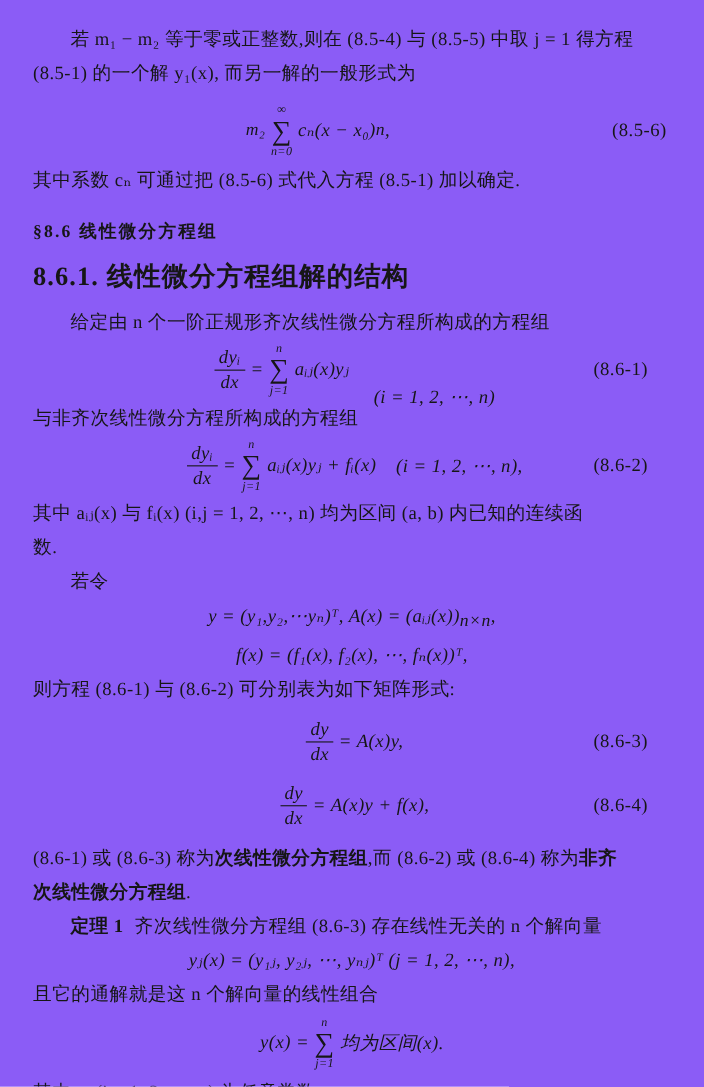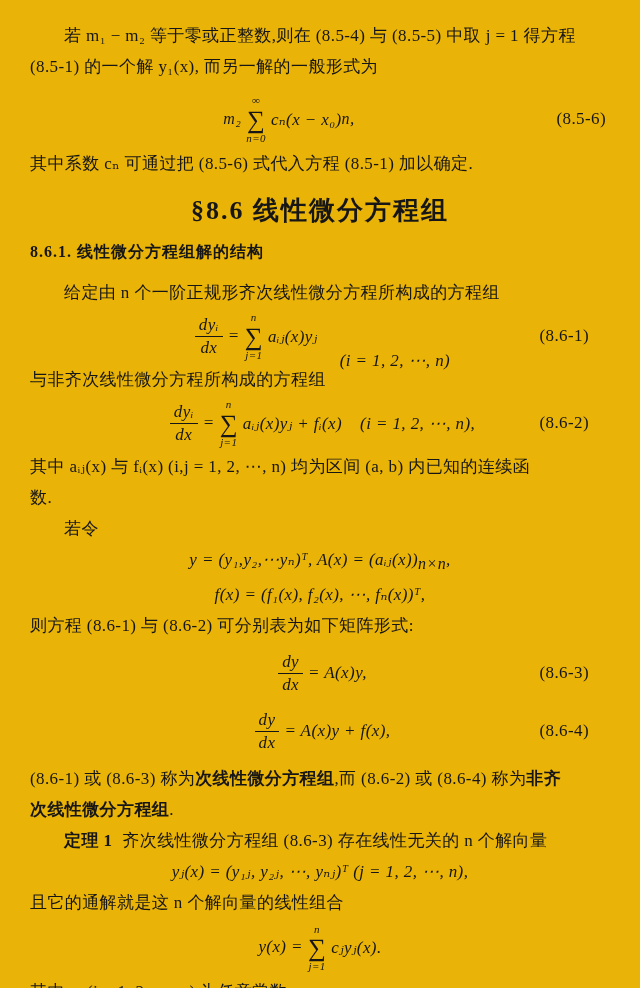--- a/index.html
+++ b/index.html
@@ -1,33 +1,33 @@
 <!DOCTYPE html>
 <html><head>
 <meta charset="utf-8">
 <style>
   html,body{margin:0;padding:0;}
   .page{
     width:640px;height:988px;box-sizing:border-box;
-    background:#eab308;color:#161616;overflow:hidden;
+    background:#8b5cf6;color:#161616;overflow:hidden;
     padding:20px 30px 0 30px;
     font-family:"Liberation Serif","DejaVu Serif",serif;
     font-size:17px;letter-spacing:0.4px;
   }
   .ln{line-height:31px;}
   .indent{text-indent:34px;}
   .bold{font-weight:bold;}
   .m{font-style:italic;}
   .center{text-align:center;}
   .sect-title{
-    text-align:center;font-size:26px;font-weight:bold;
+    font-size:16px;font-weight:bold;
     margin-top:14px;line-height:36px;letter-spacing:2px;
   }
   .subsect{
-    font-size:16px;font-weight:bold;line-height:34px;margin-top:6px;
+    font-size:24px;font-weight:bold;line-height:34px;margin-top:6px;
     letter-spacing:1px;
   }
   .eqrow{
     position:relative;display:flex;justify-content:center;
     align-items:center;
   }
   .eqrow .tag{
     position:absolute;right:21px;top:50%;transform:translateY(-50%);
     font-style:normal;
   }
@@ -142,18 +142,18 @@
   <div class="ln center"><span class="m">yⱼ(x) = (y₁ⱼ, y₂ⱼ, ⋯, yₙⱼ)ᵀ (j = 1, 2, ⋯, n),</span></div>
   <div class="ln"><span>且它的通解就是这 n 个解向量的线性组合</span></div>
 
   <div class="eqrow" style="height:58px;">
     <span class="m">y(x) =</span>
     <span class="sum">
       <span class="lim">n</span>
       <span class="sig">∑</span>
       <span class="lim">j=1</span>
     </span>
-    <span class="m">cⱼyⱼ(x).</span>
+    <span class="m">均为区间(x).</span>
   </div>
 
   <div class="ln"><span>其中 cⱼ (j = 1, 2, ⋯, n) 为任意常数.</span></div>
 
 </div>
 
 </body></html>

